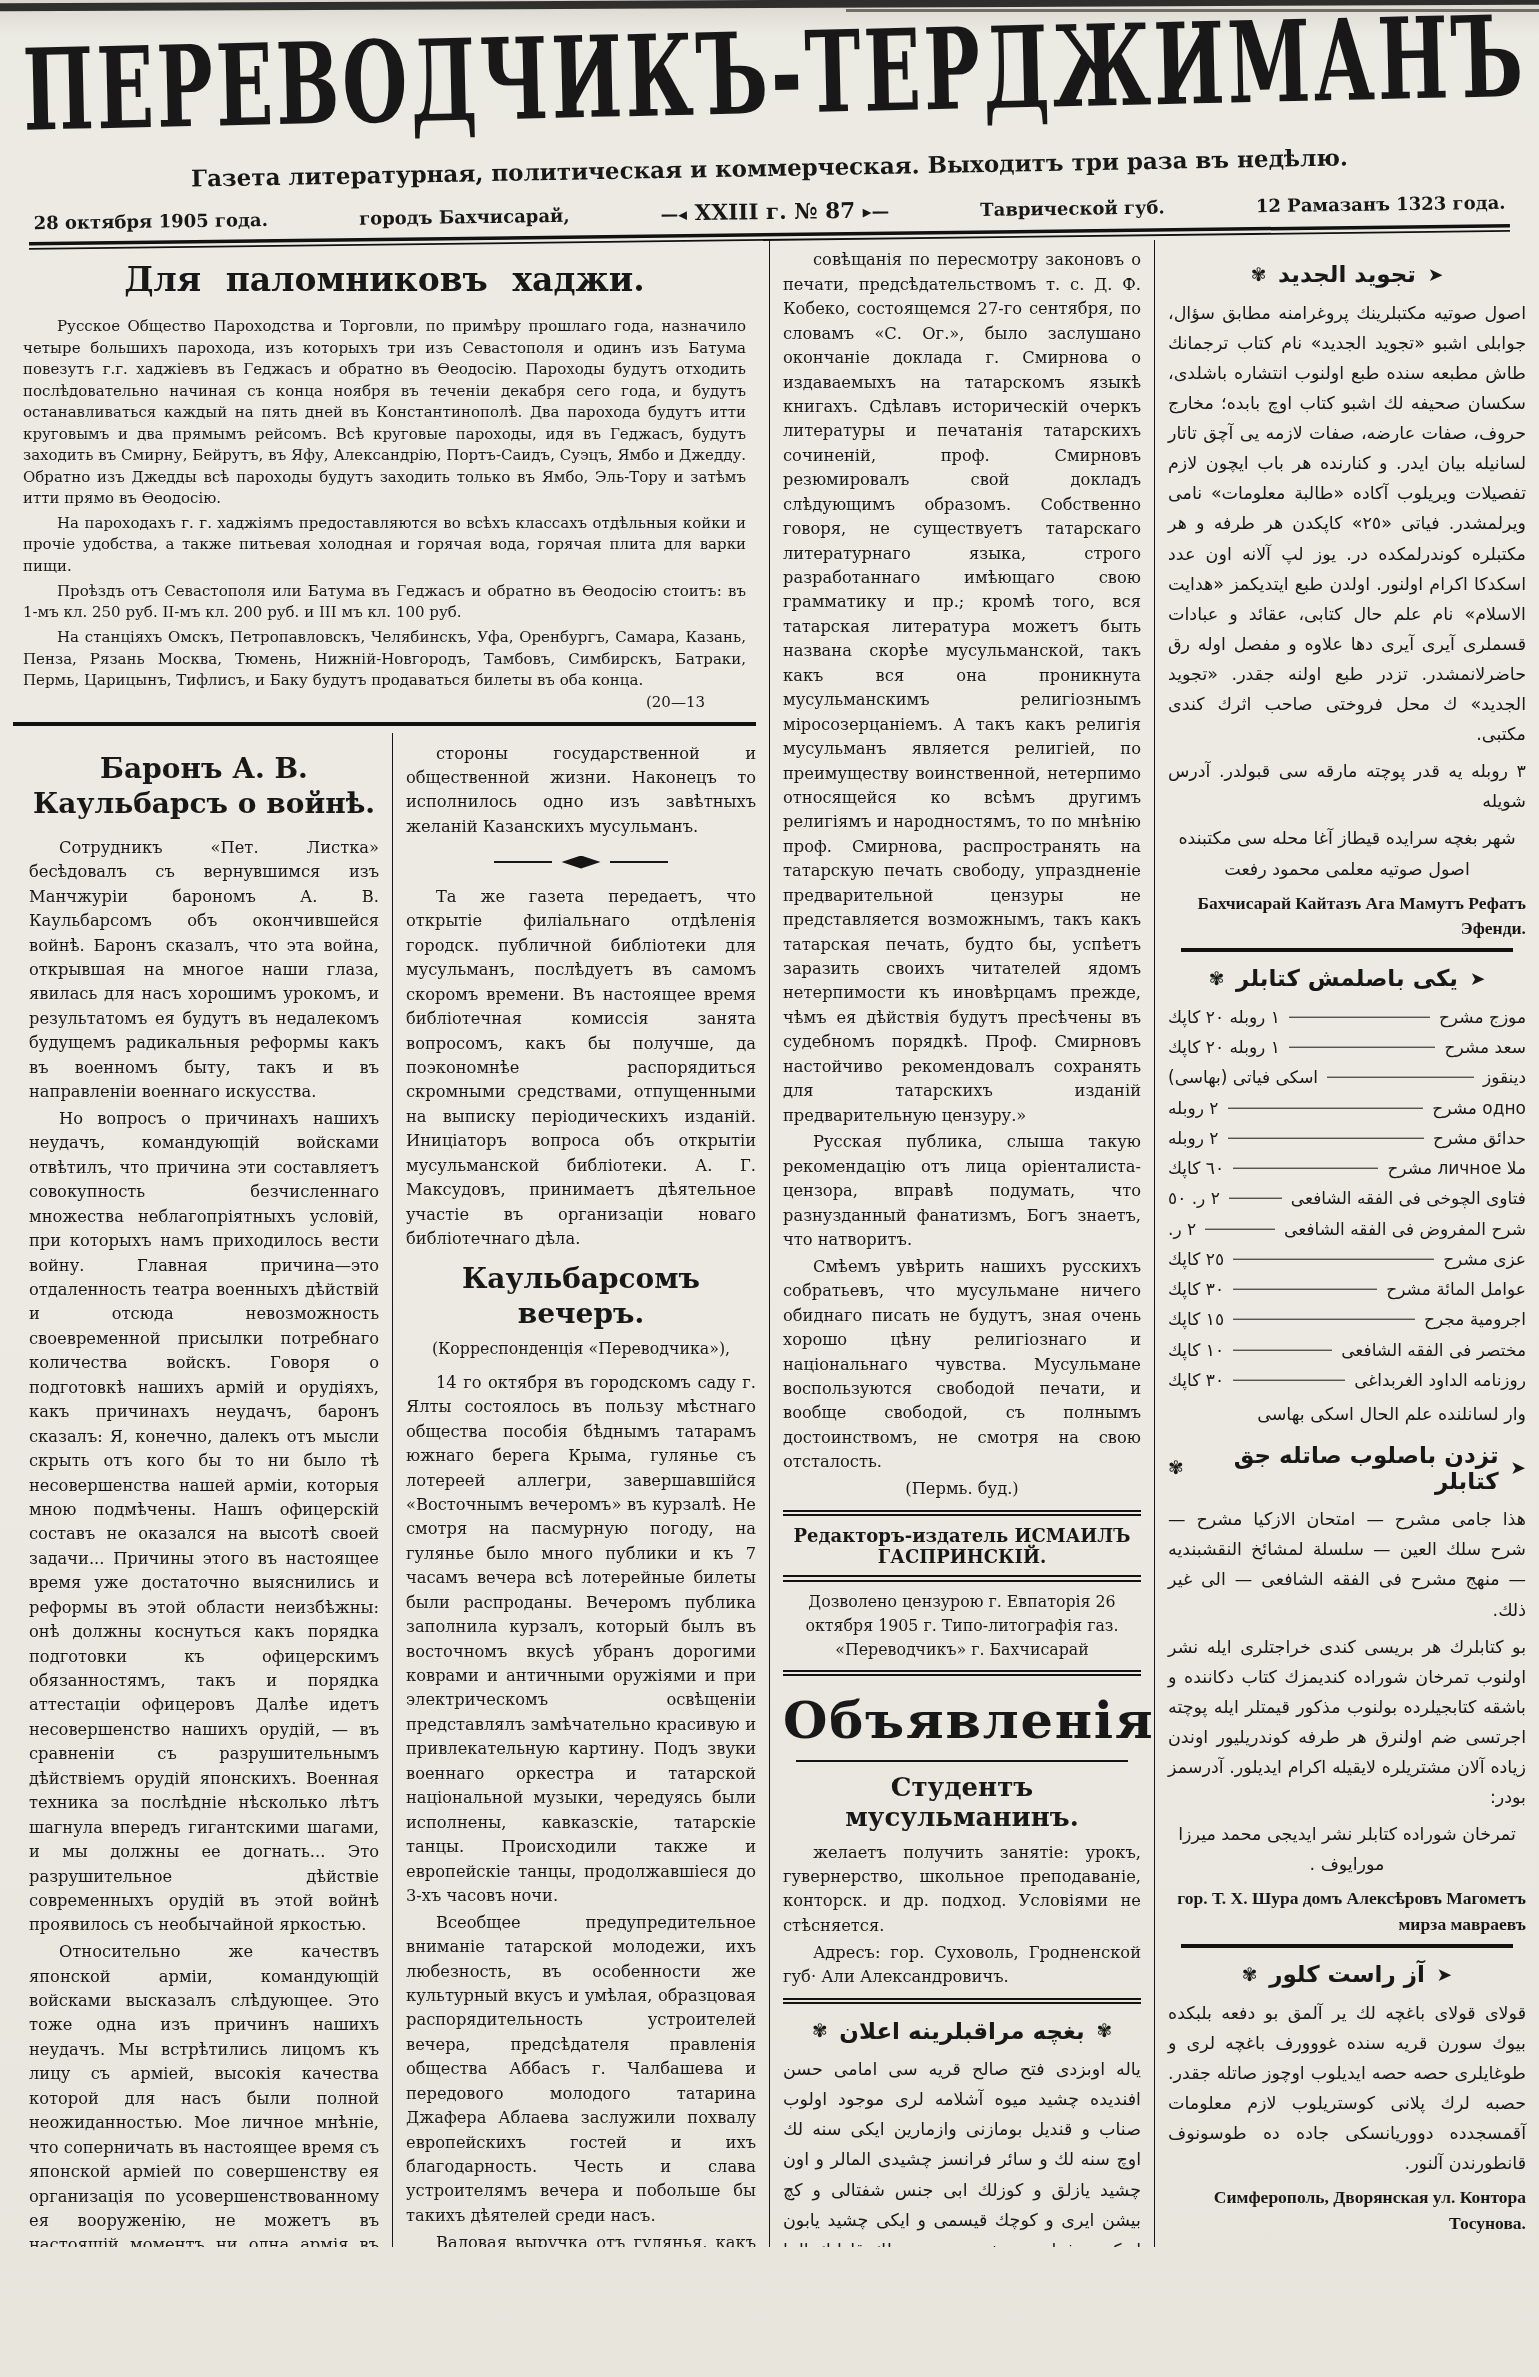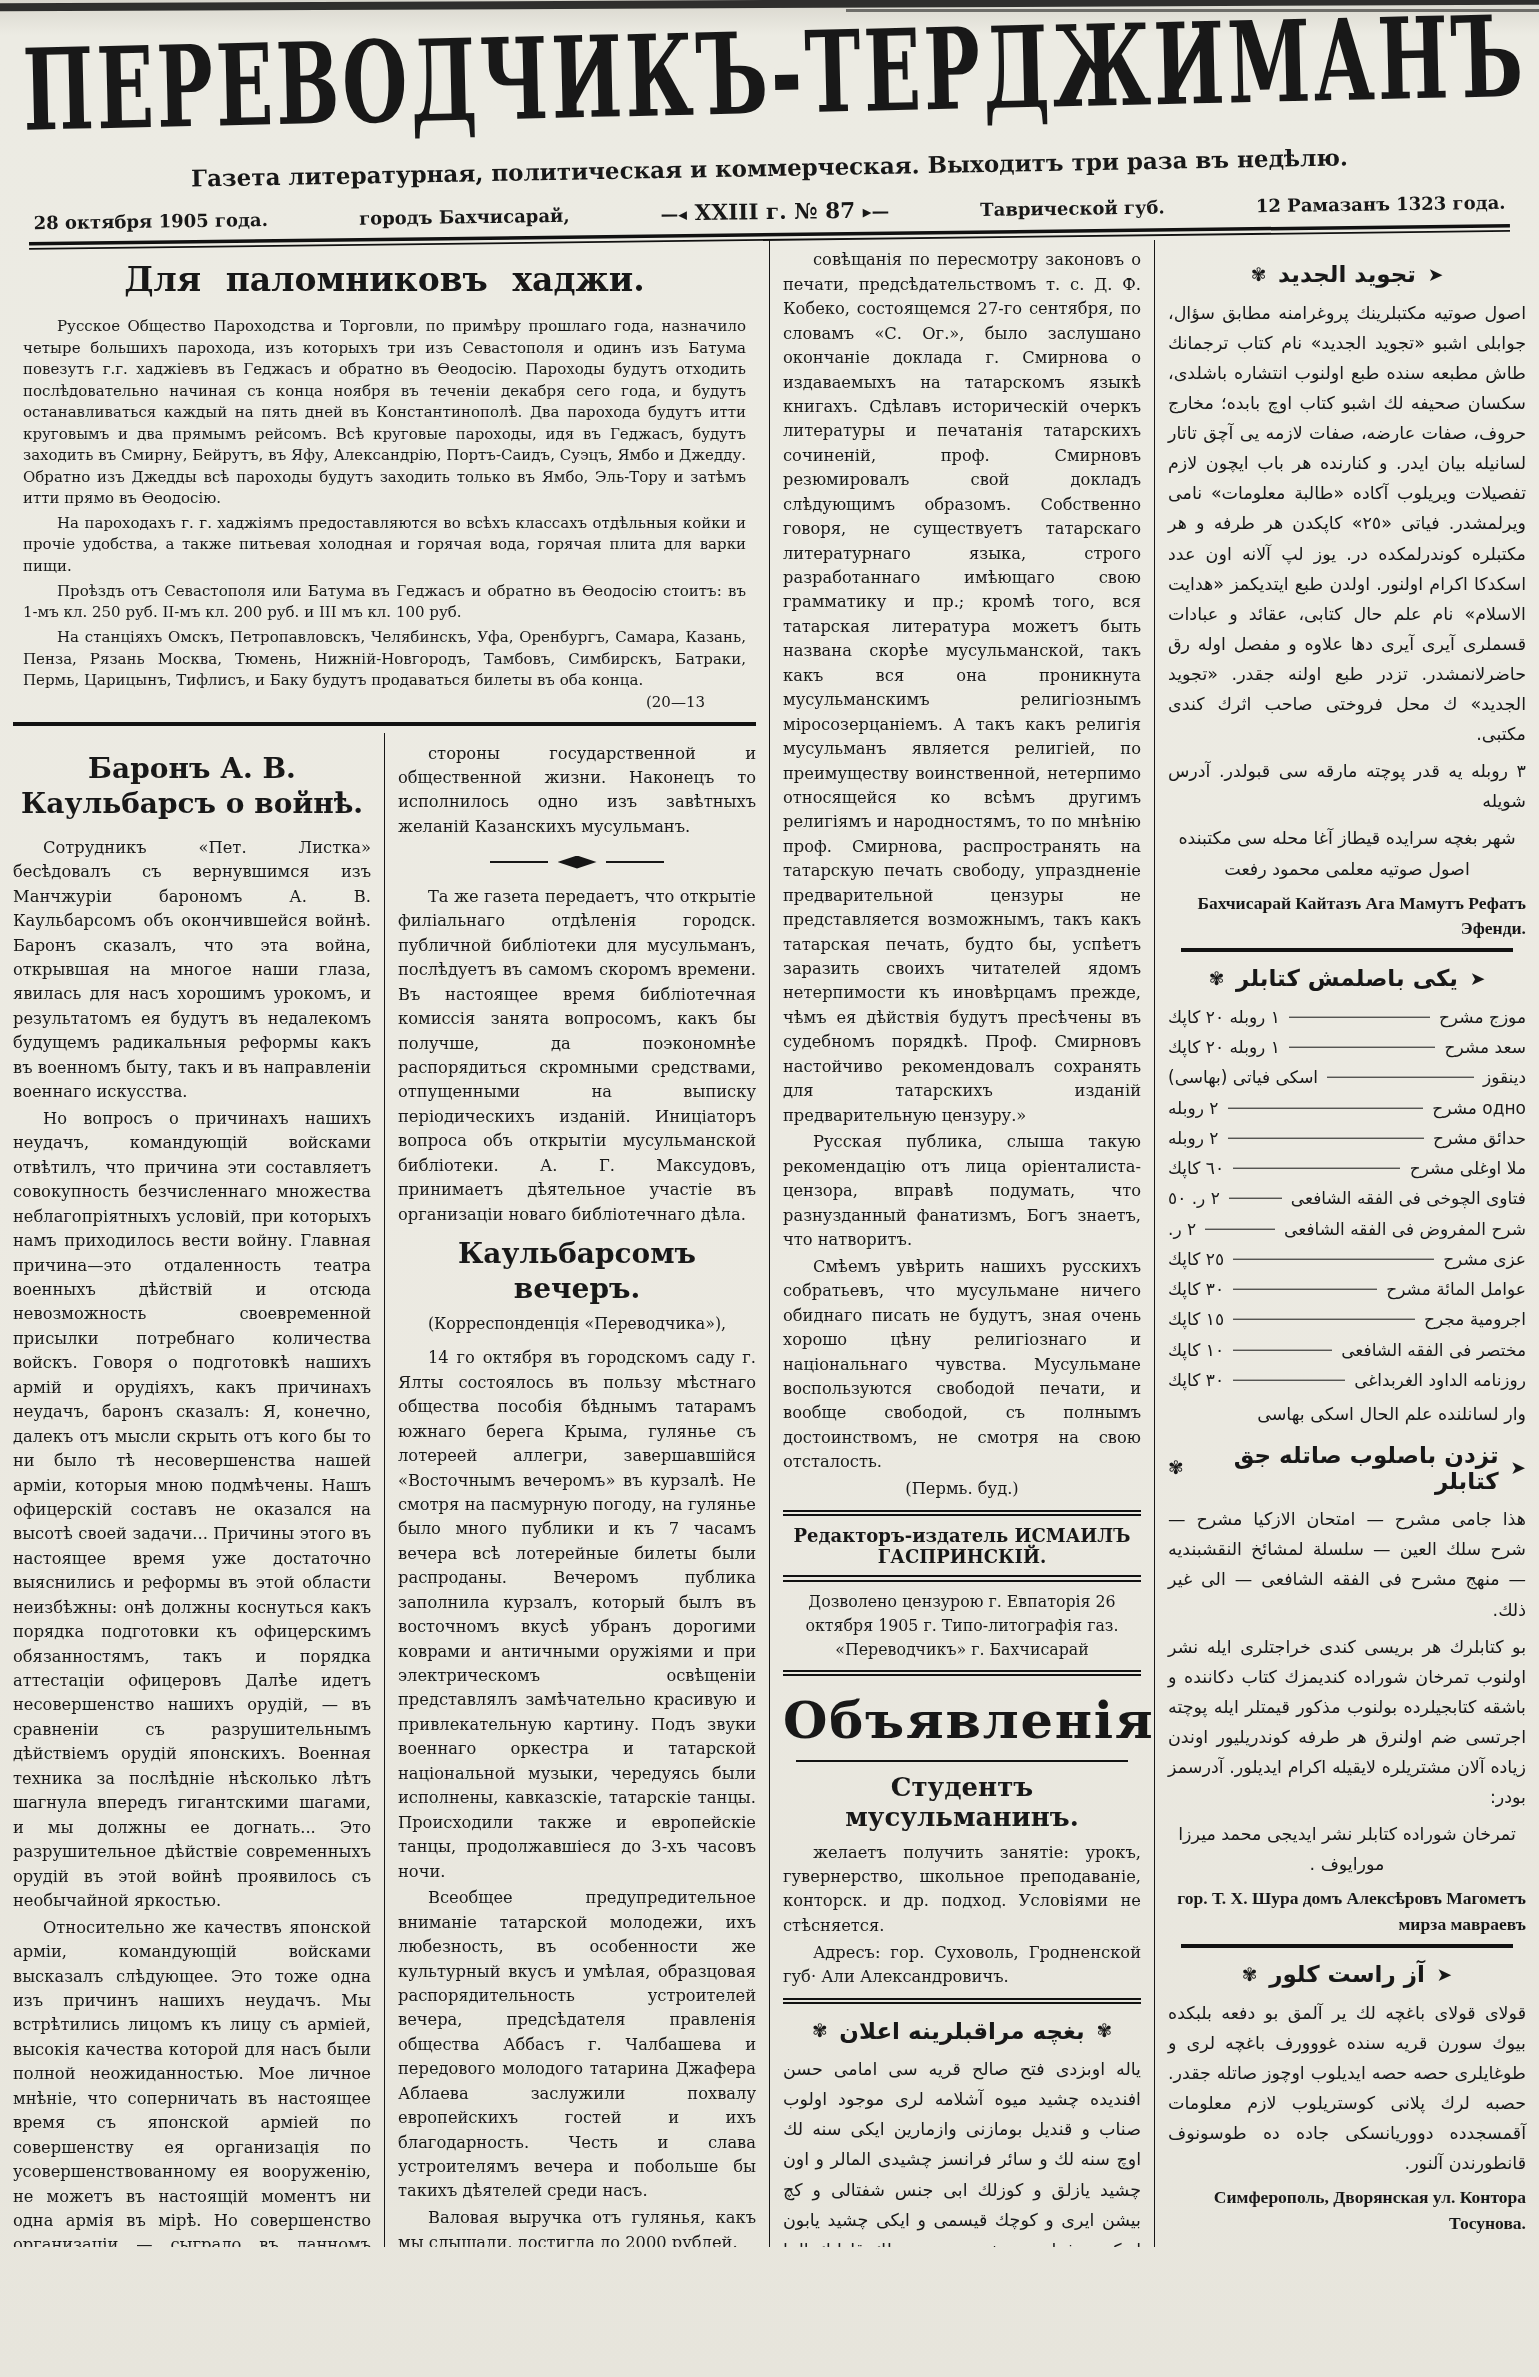--- a/index.html
+++ b/index.html
@@ -15,21 +15,21 @@
   .dateline{display:flex;justify-content:space-between;align-items:baseline;font-size:18px;font-weight:bold;
         padding:17.5px 10.5px 7px;transform:rotate(-.8deg);}
   .issue-cell{font-size:21.6px;}
   .deco-arrow{font-family:"DejaVu Sans",sans-serif;font-size:17.5px;}
   .rule-masthead{height:7.6px;margin:2.3px 5.8px 0;transform:rotate(-.7deg);
         background:linear-gradient(#111 0 0) 0 0/100% 3.5px no-repeat,linear-gradient(#111 0 0) 0 5.8px/100% 1.8px no-repeat;}
 
   .body-grid{display:flex;height:2007px;overflow:hidden;}
   .half{width:50%;overflow:hidden;display:flex;flex-direction:column;}
   .right-half{border-left:1.8px solid #161616;flex-direction:row;}
-  .two-cols{display:flex;flex:1;overflow:hidden;}
+  .two-cols{display:flex;flex:1;overflow:hidden;padding-left:16px;}
   .col{flex:1 1 0;padding:8.2px 13px 0;overflow:hidden;}
   .col + .col{border-left:1.2px solid #161616;}
 
   .lead{padding:16.3px 23px 4.7px;}
   .lead-title{text-align:center;font-size:33px;font-weight:bold;word-spacing:13px;margin:3.5px 0 17.5px;}
   .lead p{font-size:15px;line-height:1.43;text-align:justify;text-indent:34px;margin:0 0 3.5px;}
   .lead-tag{text-align:right;font-size:15px;padding-right:41px;margin-top:-2.3px;}
   .rule-heavy{height:4.1px;background:#121212;margin:7px 13px;}
   .rule-thin{height:1.8px;background:#121212;margin:5.8px 13px;}
   .rule-double{height:7px;margin:8.2px 0;
@@ -192,21 +192,21 @@
                 <span class="book-name">одно مشرح</span>
                 <span class="book-leader"></span>
                 <span class="book-price">٢ روبله</span>
               </div>
             <div class="book-row">
                 <span class="book-name">حدائق مشرح</span>
                 <span class="book-leader"></span>
                 <span class="book-price">٢ روبله</span>
               </div>
             <div class="book-row">
-                <span class="book-name">ملا اوغلى مشرح</span>
+                <span class="book-name">ملا личное مشرح</span>
                 <span class="book-leader"></span>
                 <span class="book-price">٦٠ كاپك</span>
               </div>
             <div class="book-row">
                 <span class="book-name">فتاوى الچوخى فى الفقه الشافعى</span>
                 <span class="book-leader"></span>
                 <span class="book-price">٢ ر. ٥٠</span>
               </div>
             <div class="book-row">
                 <span class="book-name">شرح المفروض فى الفقه الشافعى</span>

